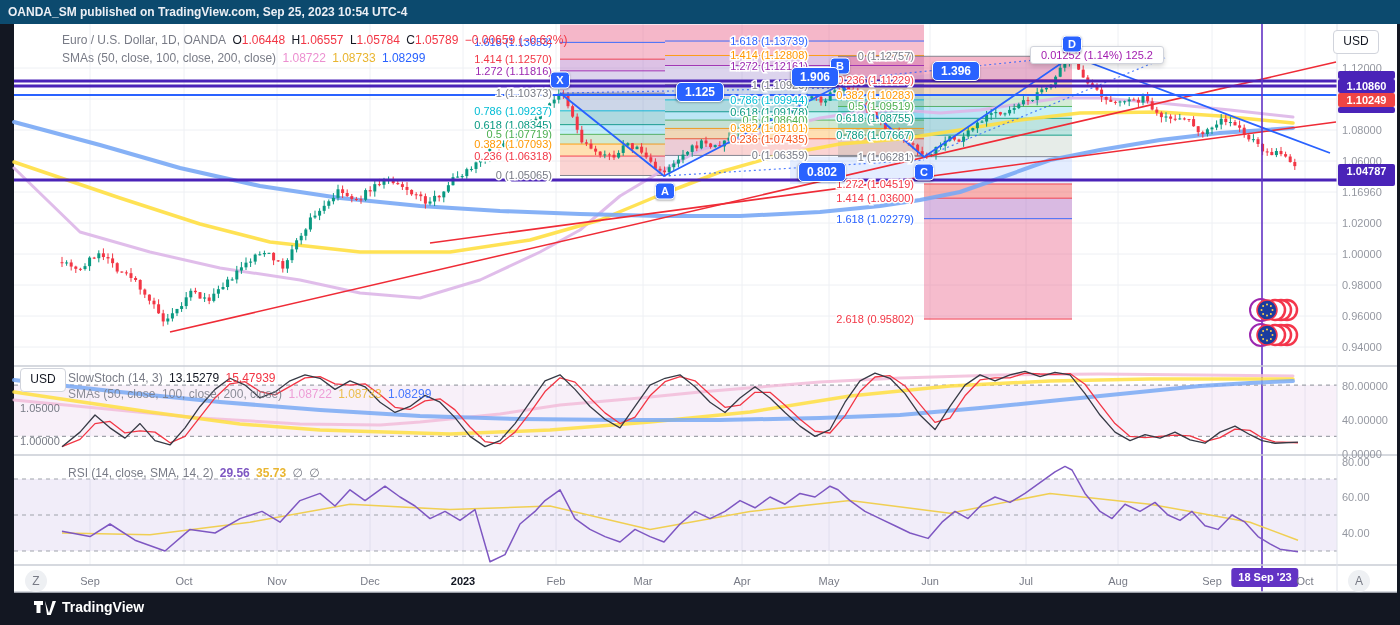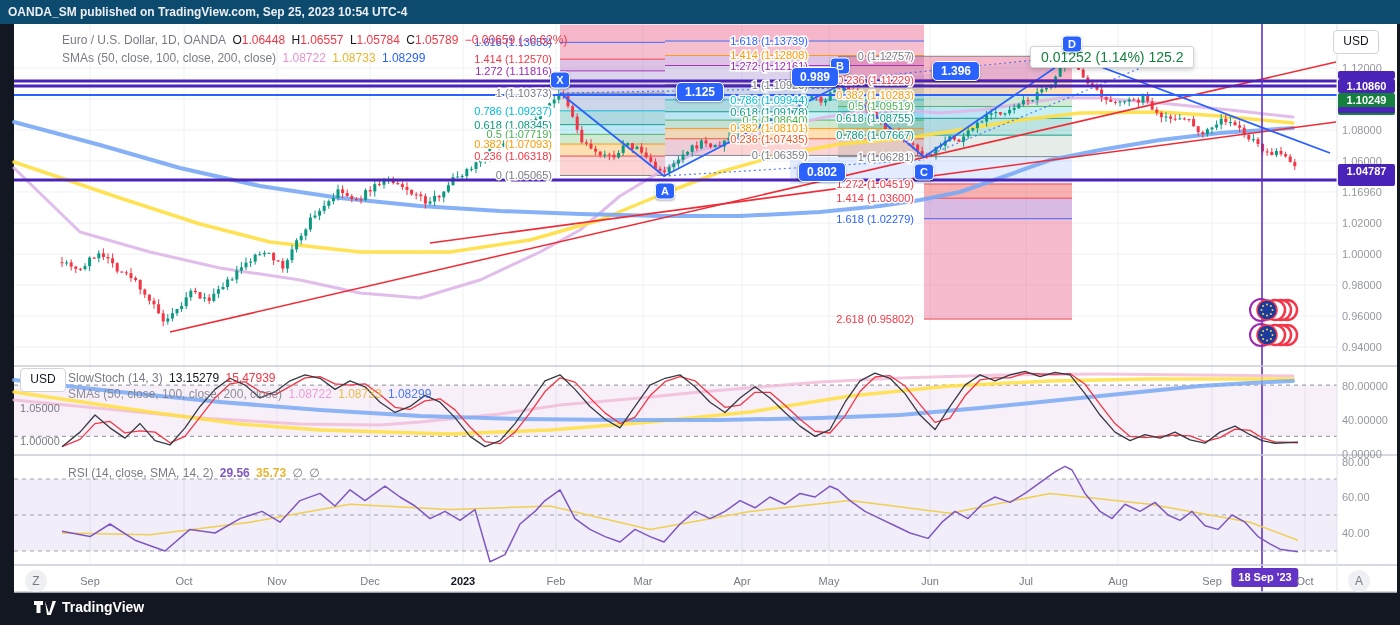--- a/index.html
+++ b/index.html
@@ -30,21 +30,21 @@
               color:#fff;font-size:11px;font-weight:bold;border-radius:3px;transform:translateX(-50%)}
   .circle-btn{position:absolute;width:22px;height:22px;border-radius:50%;background:#eef0f3;
               color:#787b86;font-size:12px;text-align:center;line-height:22px}
   .pat-badge{position:absolute;background:#2962ff;border:1px solid #fff;color:#fff;font-weight:bold;
              font-size:11px;border-radius:4px;min-width:14px;height:15px;line-height:15px;text-align:center;
              transform:translate(-50%,-50%);padding:0 2px;box-shadow:0 1px 2px rgba(0,0,0,.25)}
   .ratio-badge{position:absolute;background:#2962ff;border:1px solid #fff;color:#fff;font-weight:bold;
              font-size:12px;border-radius:5px;height:18px;line-height:18px;text-align:center;
              transform:translate(-50%,-50%);padding:0 8px;box-shadow:0 1px 2px rgba(0,0,0,.25)}
   #tooltip{position:absolute;background:#fff;border:1px solid #d1d4dc;border-radius:3px;
-           box-shadow:0 2px 5px rgba(0,0,0,.18);font-size:14px;color:#15803d;padding:2px 10px;white-space:nowrap}
+           box-shadow:0 2px 5px rgba(0,0,0,.18);font-size:11px;color:#a21caf;padding:2px 10px;white-space:nowrap}
   #brand{position:absolute;left:34px;top:599px;color:#fff;font-size:14px;font-weight:bold;display:flex;align-items:center;gap:6px}
 </style>
 </head>
 <body>
 
 <div id="topbar" class="abs">
   <span>OANDA_SM published on TradingView.com, Sep 25, 2023 10:54 UTC-4</span>
 </div>
 
 <div id="paper" class="abs"></div>
@@ -868,21 +868,21 @@
 <div class="scale-lbl" style="top:124px">1.08000</div>
 <div class="scale-lbl" style="top:155px">1.06000</div>
 <div class="scale-lbl" style="top:186px">1.16960</div>
 <div class="scale-lbl" style="top:217px">1.02000</div>
 <div class="scale-lbl" style="top:248px">1.00000</div>
 <div class="scale-lbl" style="top:279px">0.98000</div>
 <div class="scale-lbl" style="top:310px">0.96000</div>
 <div class="scale-lbl" style="top:341px">0.94000</div>
 <div class="price-badge" style="top:71px;height:8px;line-height:8px;background:#4a23b8"></div>
 <div class="price-badge" style="top:79px;height:14px;line-height:14px;background:#4a23b8">1.10860</div>
-<div class="price-badge" style="top:93px;height:22px;line-height:14px;background:#15803d">1.10249</div>
+<div class="price-badge" style="top:93px;height:14px;line-height:14px;background:#ef4444">1.10249</div>
 <div class="price-badge" style="top:107px;height:6px;line-height:6px;background:#4a23b8"></div>
 <div class="price-badge" style="top:164px;height:22px;line-height:14px;background:#4a23b8">1.04787</div>
 <div class="lbl" style="left:20px;top:402px">1.05000</div>
 <div class="lbl" style="left:20px;top:435px">1.00000</div>
 <div class="scale-lbl" style="top:380px">80.00000</div>
 <div class="scale-lbl" style="top:414px">40.00000</div>
 <div class="scale-lbl" style="top:448px">0.00000</div>
 <div class="scale-lbl" style="top:456px">80.00</div>
 <div class="scale-lbl" style="top:491px">60.00</div>
 <div class="scale-lbl" style="top:527px">40.00</div>
@@ -899,15 +899,15 @@
 <div class="month" style="left:1026px">Jul</div>
 <div class="month" style="left:1118px">Aug</div>
 <div class="month" style="left:1212px">Sep</div>
 <div class="month" style="left:1305px">Oct</div>
 <div class="pat-badge" style="left:560px;top:80px">X</div>
 <div class="pat-badge" style="left:665px;top:191px">A</div>
 <div class="pat-badge" style="left:840px;top:66px">B</div>
 <div class="pat-badge" style="left:924px;top:172px">C</div>
 <div class="pat-badge" style="left:1072px;top:44px">D</div>
 <div class="ratio-badge" style="left:700px;top:92px">1.125</div>
-<div class="ratio-badge" style="left:815px;top:77px">0.989</div>
+<div class="ratio-badge" style="left:815px;top:77px">1.906</div>
 <div class="ratio-badge" style="left:956px;top:71px">1.396</div>
 <div class="ratio-badge" style="left:822px;top:172px">0.802</div>
 
 </body></html>

